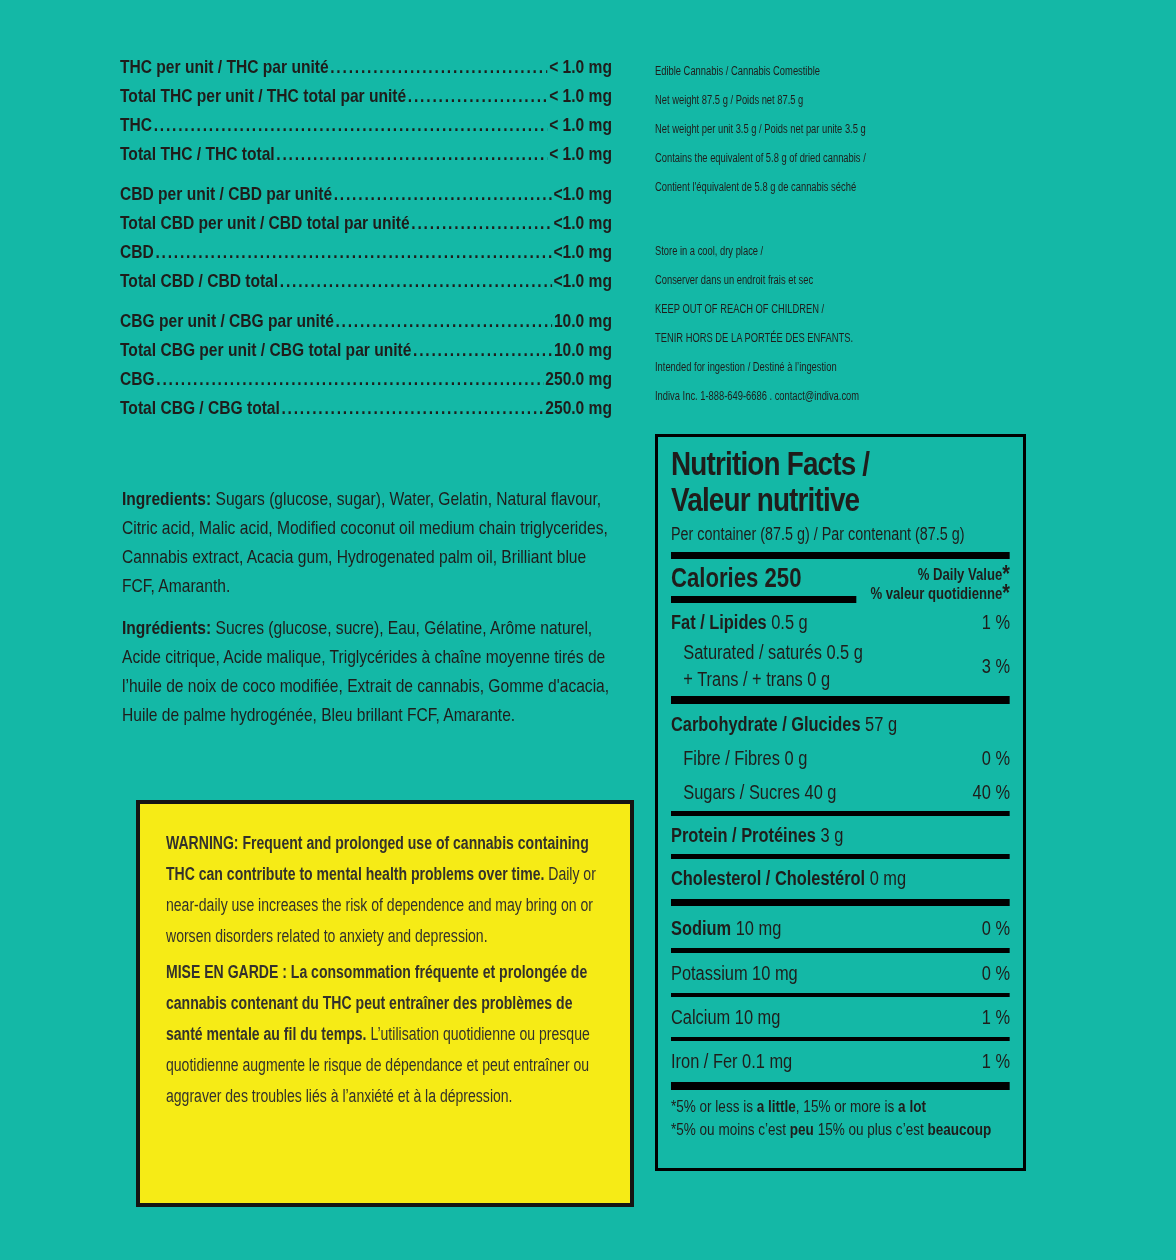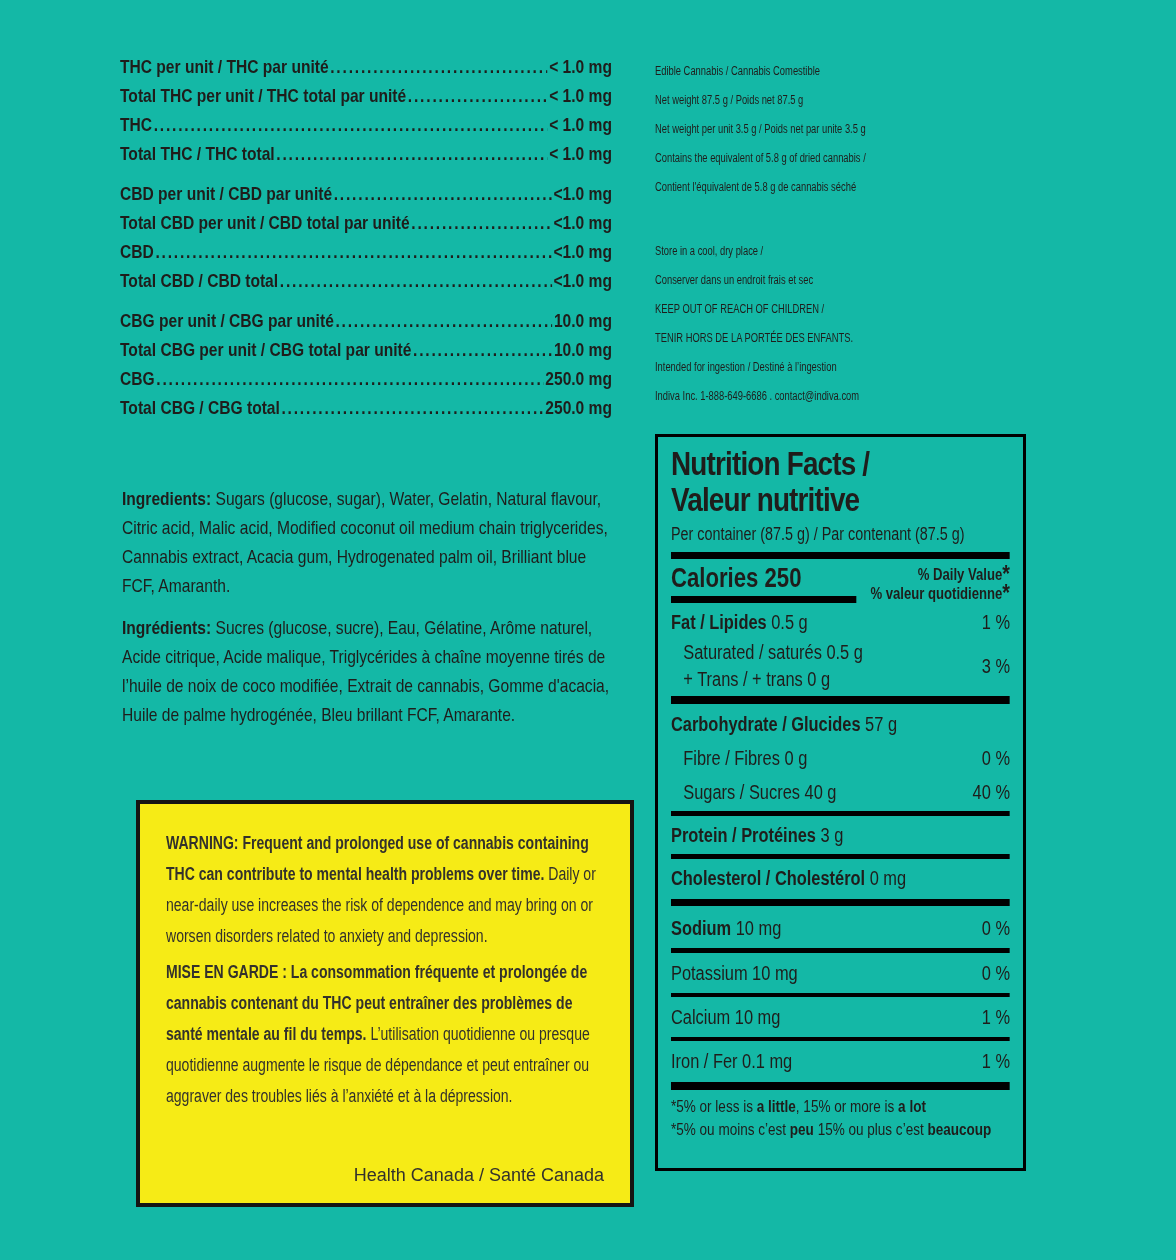--- a/index.html
+++ b/index.html
@@ -160,21 +160,20 @@
 
   <div class="ingr fr">
     <div class="cx82"><span class="lead">Ingrédients:</span><span> Sucres (glucose, sucre), Eau, Gélatine, Arôme naturel, Acide citrique, Acide malique, Triglycérides à chaîne moyenne tirés de l’huile de noix de coco modifiée, Extrait de cannabis, Gomme d'acacia, Huile de palme hydrogénée, Bleu brillant FCF, Amarante.</span></div>
   </div>
 
   <div class="warnbox">
     <div class="cx78">
       <div class="wtxt"><span class="wb">WARNING: Frequent and prolonged use of cannabis containing THC can contribute to mental health problems over time.</span><span> Daily or near-daily use increases the risk of dependence and may bring on or worsen disorders related to anxiety and depression.</span></div>
       <div class="wtxt"><span class="wb">MISE EN GARDE : La consommation fréquente et prolongée de cannabis contenant du THC peut entraîner des problèmes de santé mentale au fil du temps.</span><span> L’utilisation quotidienne ou presque quotidienne augmente le risque de dépendance et peut entraîner ou aggraver des troubles liés à l’anxiété et à la dépression.</span></div>
     </div>
-    <div class="credit">Health Canada / Santé Canada</div>
   </div>
 
   <div class="nfp">
     <div class="cx82">
       <div class="title">
         <div>Nutrition Facts /</div>
         <div>Valeur nutritive</div>
       </div>
       <div class="serving">Per container (87.5 g) / Par contenant (87.5 g)</div>
       <div class="b b7"></div>

